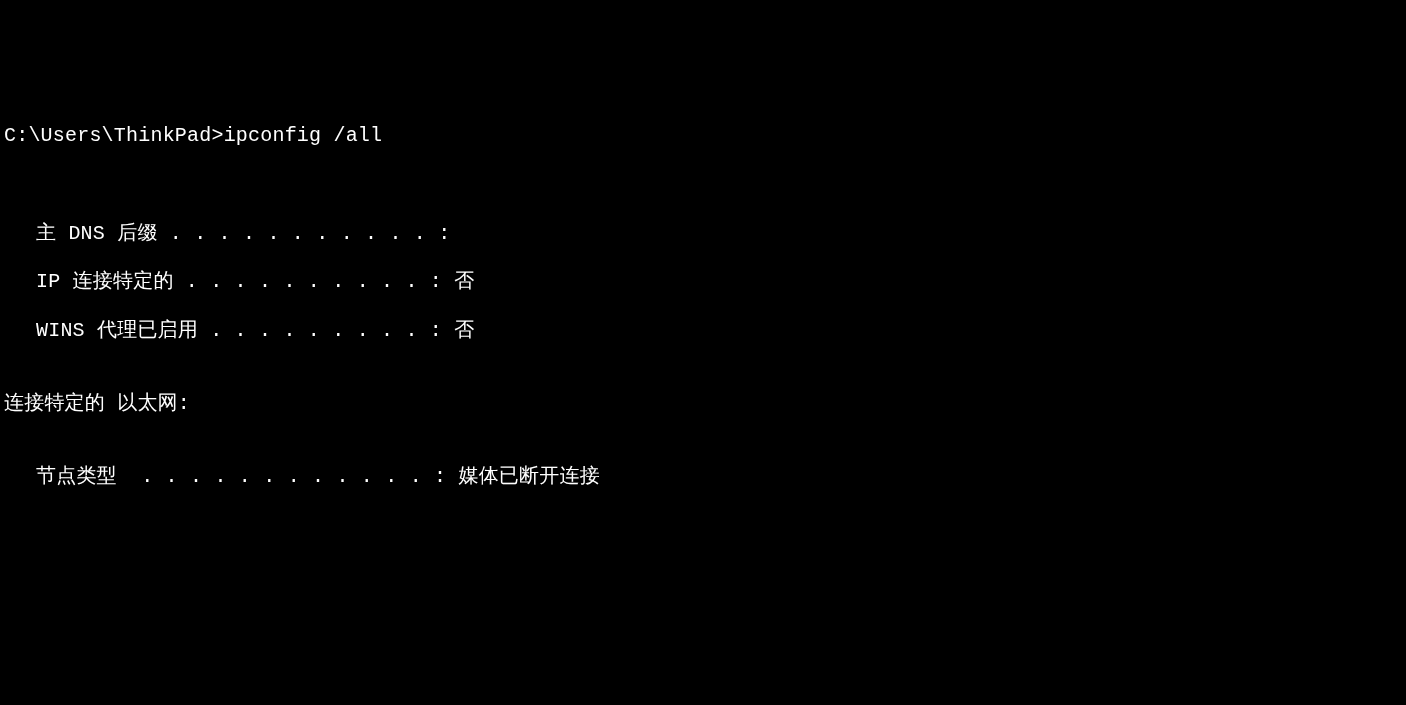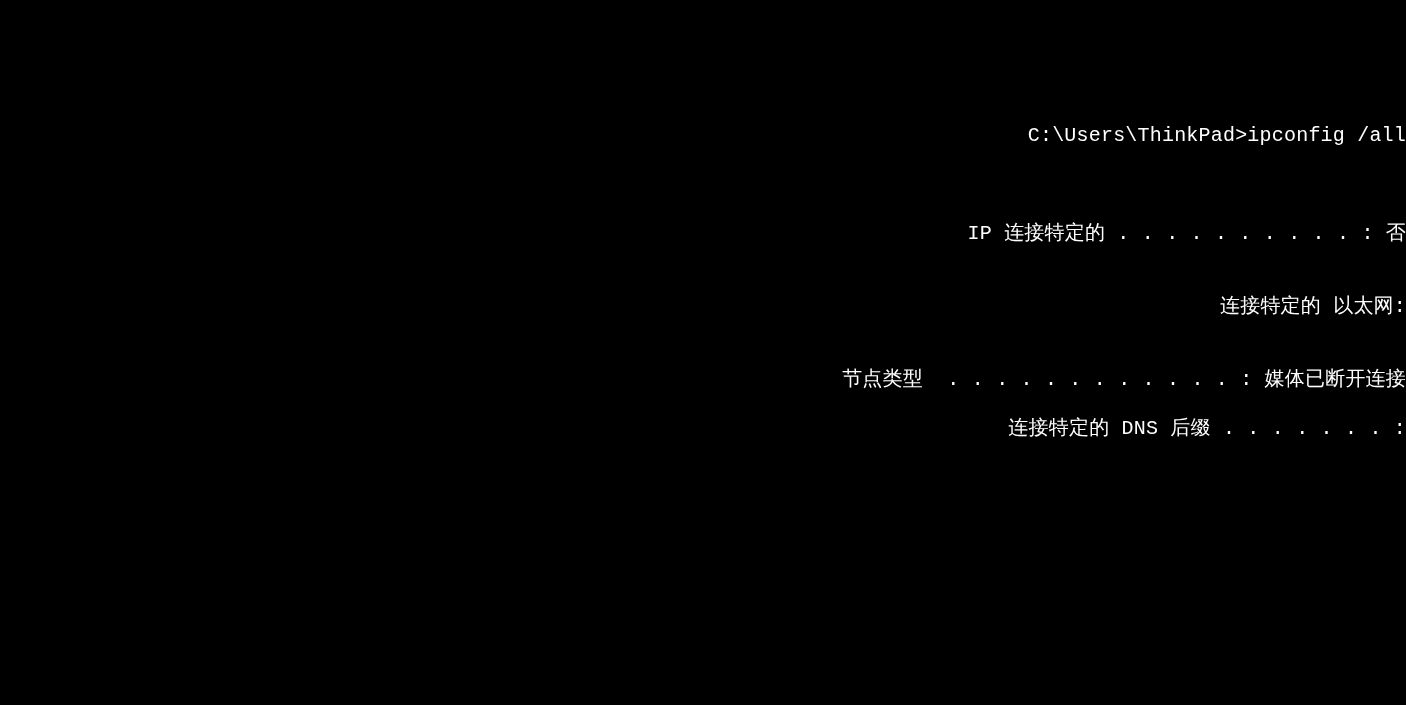--- a/index.html
+++ b/index.html
@@ -9,38 +9,39 @@
       font-family: "NSimSun", "SimSun", "Consolas", "Courier New", monospace;
       font-size: 20px;
       line-height: 1.22;
       width: 1406px;
       height: 705px;
       overflow: hidden;
       white-space: pre;
       padding: 2px 0 0 4px;
       letter-spacing: 0.2px;
     }
-    .line { display: block; text-align: right; }
+    .line { display: block; }
     .indent { padding-left: 1.6em; }
   </style>
 </head>
 <body>
 
 
 
 <div>
 <span class="line">C:\Users\ThinkPad&gt;ipconfig /all</span>
 <span class="line"></span>
 <span class="line"></span>
+<span class="line indent">主 DNS 后缀 . . . . . . . . . . . :</span>
 <span class="line indent">IP 连接特定的 . . . . . . . . . . : 否</span>
+<span class="line indent">WINS 代理已启用 . . . . . . . . . : 否</span>
 <span class="line"></span>
 <span class="line">连接特定的 以太网:</span>
 <span class="line"></span>
 <span class="line indent">节点类型  . . . . . . . . . . . . : 媒体已断开连接</span>
-<span class="line indent">连接特定的 DNS 后缀 . . . . . . . :</span>
 
 
 
 
 <span class="line"></span>
 
 <span class="line"></span>
 
 
 

